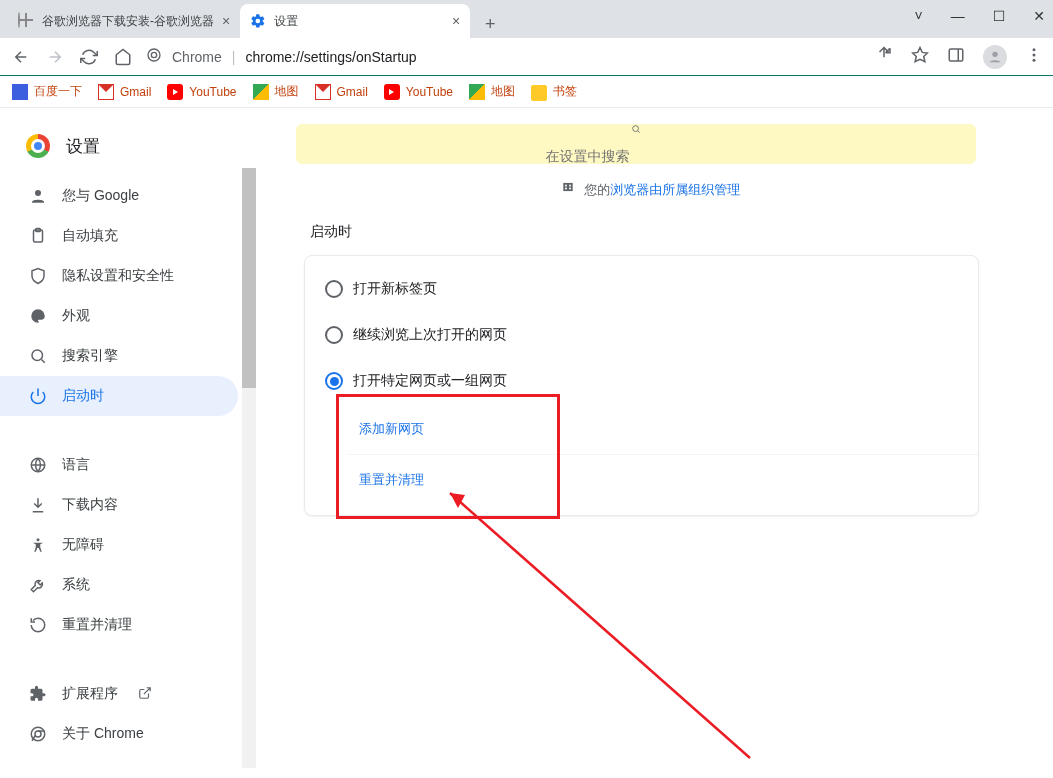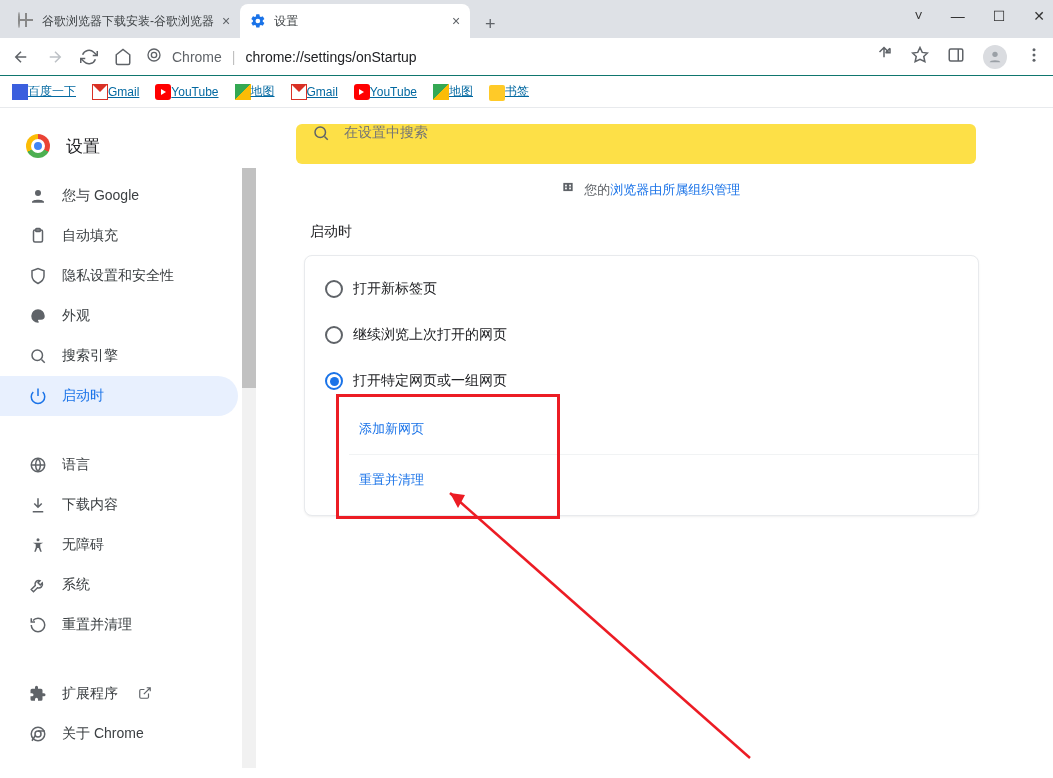--- a/index.html
+++ b/index.html
@@ -24,31 +24,31 @@
 .nav-btn.disabled { color: #bdc1c6; }
 .addr-area { flex: 1; display: flex; align-items: center; gap: 10px; font-size: 14px; }
 .addr-chrome { color: #5f6368; }
 .addr-sep { color: #c0c0c0; }
 .addr-url { color: #202124; }
 .toolbar-right { display: flex; align-items: center; gap: 18px; }
 .toolbar-right .icon { color: #5f6368; }
 
 
 .bookmarks-bar { height: 32px; background: #fff; border-bottom: 1px solid #e8eaed; display: flex; align-items: center; padding: 0 12px; gap: 16px; }
-.bookmark { display: flex; align-items: center; font-size: 12px; color: #0369a1; text-decoration: underline; }
+.bookmark { display: flex; align-items: center; gap: 6px; font-size: 12px; color: #c2410c; }
 .bookmark .bfav { width: 16px; height: 16px; }
 
 
 .settings-page { display: flex; height: calc(778px - 10px - 38px - 38px - 32px); }
 
 .settings-header { position: absolute; top: 118px; left: 0; width: 100%; height: 56px; display: flex; align-items: center; z-index: 2; }
 .settings-header-left { display: flex; align-items: center; gap: 16px; padding-left: 26px; }
 .settings-title { font-size: 17px; color: #202124; }
 
-.search-box { position: absolute; left: 296px; top: 124px; width: 680px; height: 40px; background: #fde047; border-radius: 6px; display: flex; align-items: flex-start; padding: 0 16px; gap: 14px; }
+.search-box { position: absolute; left: 296px; top: 124px; width: 680px; height: 40px; background: #fef9c3; border-radius: 6px; display: flex; align-items: center; padding: 0 16px; gap: 14px; flex-direction: column; }
 .search-box input { border: none; background: transparent; outline: none; font-size: 14px; flex: 1; color: #5f6368; }
 
 
 .sidebar-wrap { width: 256px; border-right: none; padding-top: 62px; position: relative; }
 .sidebar-scrollbar { position: absolute; right: 0; top: 60px; width: 14px; height: 600px; background: #f1f1f1; }
 .sidebar-thumb { width: 14px; height: 220px; background: #c1c1c1; }
 .sidebar { padding-top: 6px; }
 .side-item { height: 40px; display: flex; align-items: center; padding-left: 28px; gap: 14px; font-size: 14px; color: #3c4043; border-radius: 0 20px 20px 0; margin-right: 18px; }
 .side-item.active { background: #e8f0fe; color: #1a73e8; }
 .side-item .sicon { width: 20px; color: #5f6368; display: flex; justify-content: center; }

